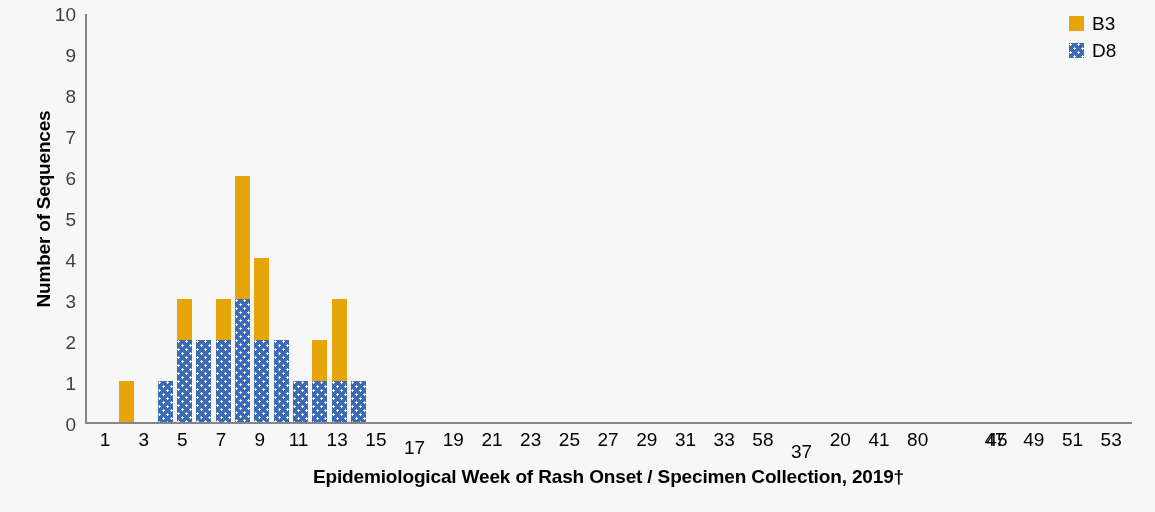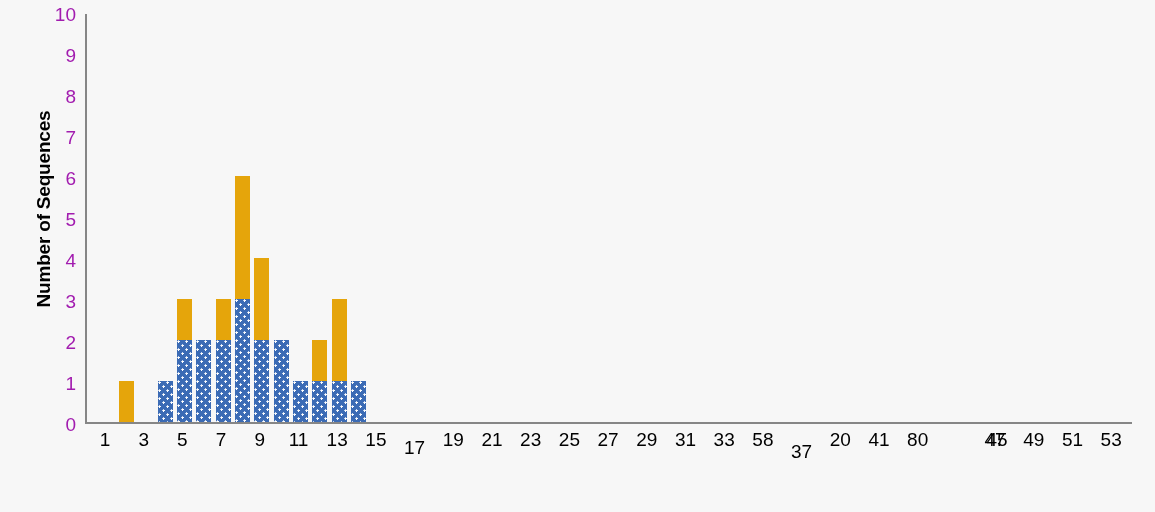--- a/index.html
+++ b/index.html
@@ -44,21 +44,21 @@
     top: 0;
     width: 44px;
     height: 440px;
   }
   .y-tick-label {
     position: absolute;
     right: 0;
     width: 44px;
     text-align: right;
     font-size: 19px;
-    color: #a21caf;
+    color: #404040;
     line-height: 1;
     transform: translateY(-50%);
   }
 
   
   .plot-area {
     position: absolute;
     left: 85px;
     top: 14px;
     width: 1047px;
@@ -253,15 +253,26 @@
       <div class="x-tick-label" style="left: 840.3px;">20</div>
       <div class="x-tick-label" style="left: 879px;">41</div>
       <div class="x-tick-label" style="left: 917.7px;">80</div>
       <div class="x-tick-label" style="left: 997px;">45</div>
       <div class="x-tick-label" style="left: 995.1px;">47</div>
       <div class="x-tick-label" style="left: 1033.8px;">49</div>
       <div class="x-tick-label" style="left: 1072.5px;">51</div>
       <div class="x-tick-label" style="left: 1111.2px;">53</div>
     </div>
 
-
+  <div class="x-axis-title">Epidemiological Week of Rash Onset / Specimen Collection, 2019†</div>
+
+  <div class="legend" id="legend">
+      <div class="legend-item">
+        <span class="legend-swatch swatch-b3"></span>
+        <span class="legend-label">B3</span>
+      </div>
+      <div class="legend-item">
+        <span class="legend-swatch swatch-d8"></span>
+        <span class="legend-label">D8</span>
+      </div>
+    </div>
 
 </div>
 
 </body></html>

